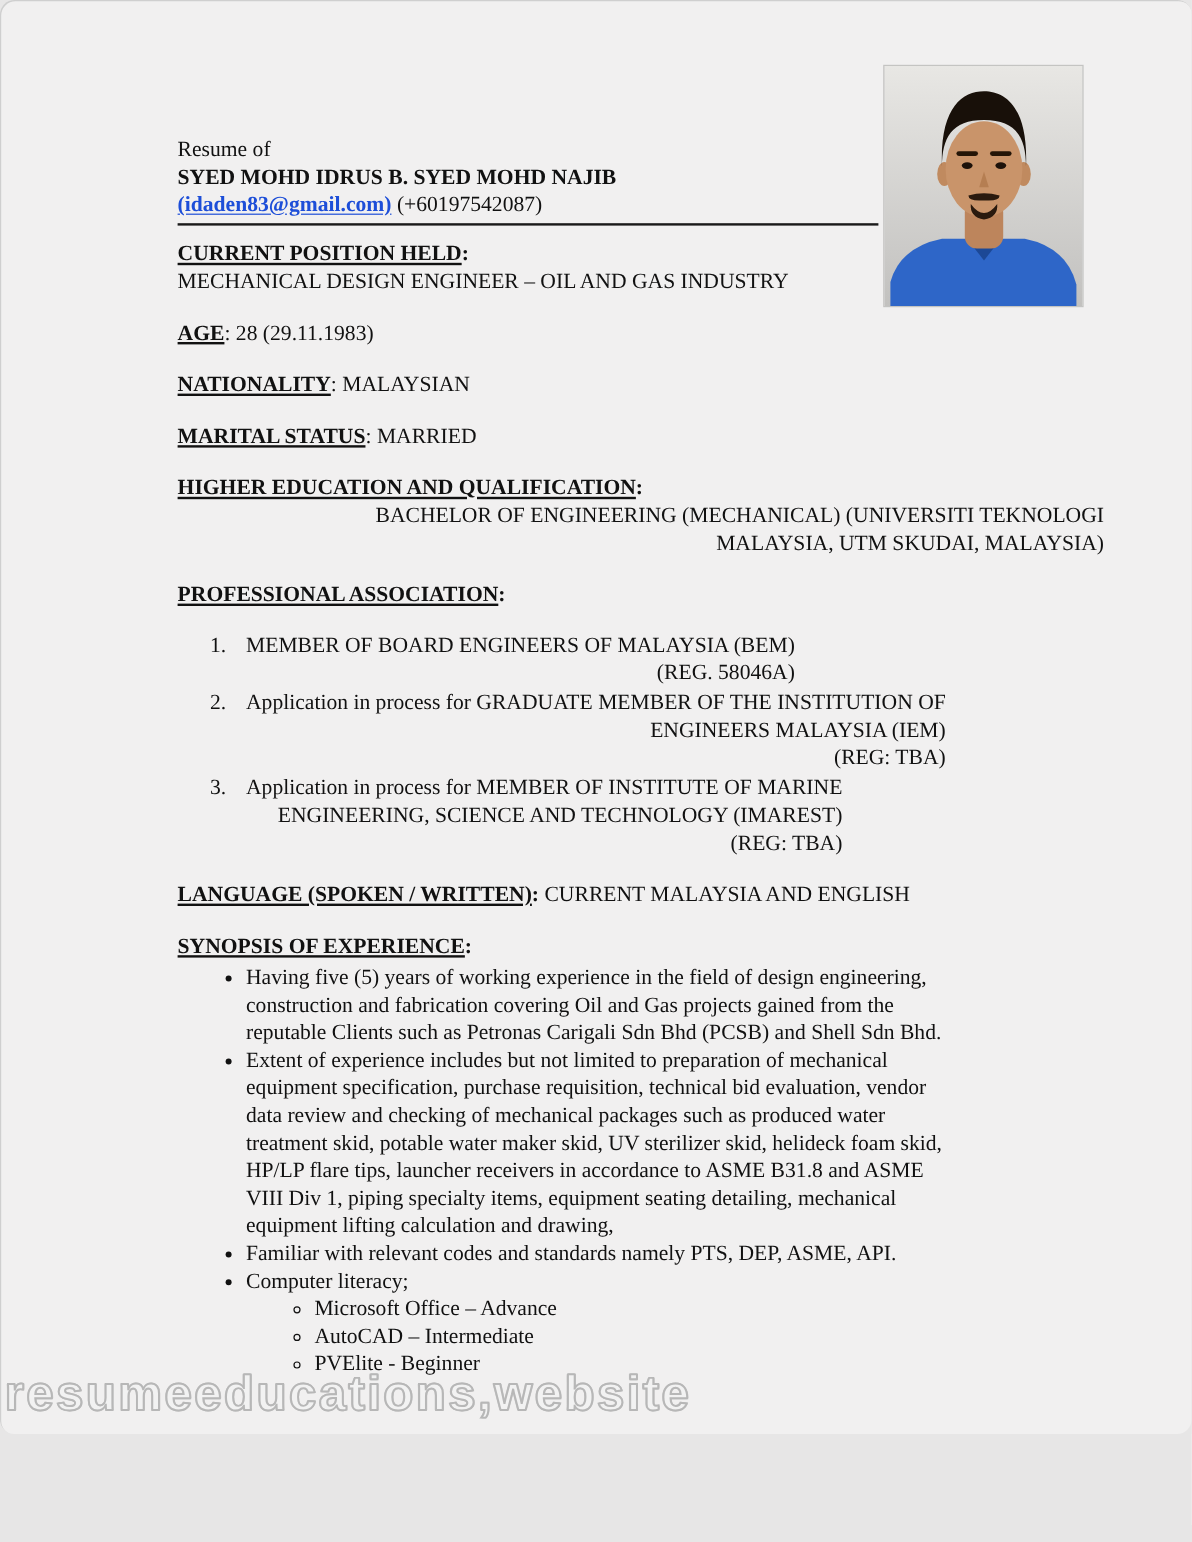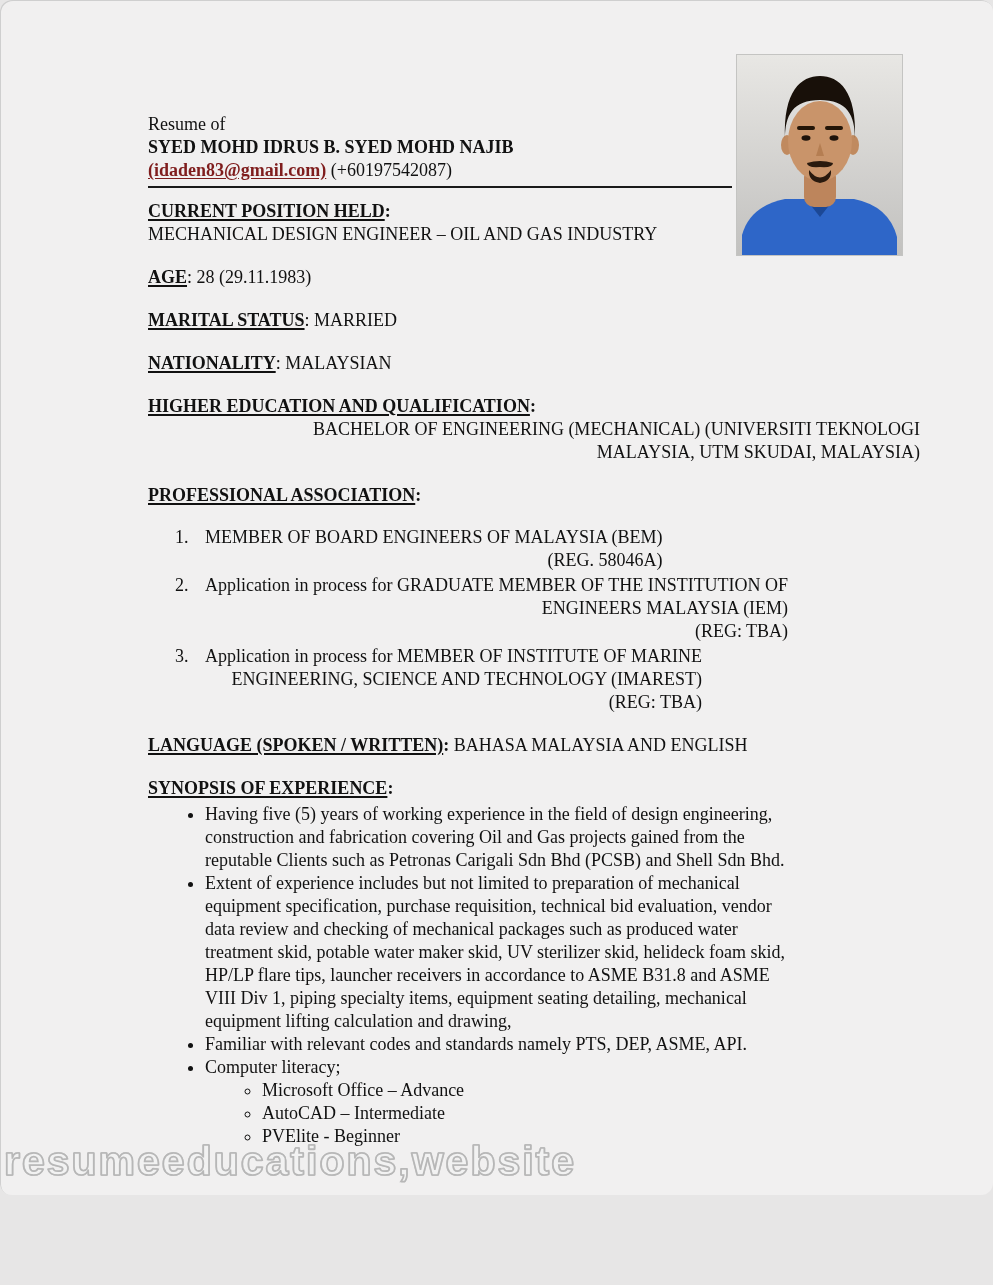--- a/index.html
+++ b/index.html
@@ -33,21 +33,21 @@
   }
   .rule {
     border: none;
     border-top: 2.5px solid #1a1a1a;
     width: 584px;
     margin-top: 4px;
   }
   .sec { margin-top: 20px; }
   .sec.first { margin-top: 12px; }
   .email-link {
-    color: #7f1d1d;
+    color: #1d4ed8;
     font-weight: bold;
     text-decoration: underline;
     text-underline-offset: 2px;
     cursor: pointer;
   }
   .phone { font-weight: normal; }
   
   .pa-list { list-style: none; margin-top: 19px; padding-left: 27px; }
   .pa-item { display: flex; margin-top: 2px; }
   .pa-no { width: 30px; flex: 0 0 30px; }
@@ -132,27 +132,27 @@
       </div>
       <div>MECHANICAL DESIGN ENGINEER – OIL AND GAS INDUSTRY</div>
     </div>
 
     <div class="sec">
       <span class="sec-label">AGE</span><span>:</span>
       <span>28 (29.11.1983)</span>
     </div>
 
     <div class="sec">
+      <span class="sec-label">NATIONALITY</span><span>:</span>
+      <span>MALAYSIAN</span>
+    </div>
+
+    <div class="sec">
       <span class="sec-label">MARITAL STATUS</span><span>:</span>
       <span>MARRIED</span>
-    </div>
-
-    <div class="sec">
-      <span class="sec-label">NATIONALITY</span><span>:</span>
-      <span>MALAYSIAN</span>
     </div>
 
     <div class="sec">
       <div>
         <span class="sec-label">HIGHER EDUCATION AND QUALIFICATION</span><span class="bold">:</span>
       </div>
       <div class="pre">BACHELOR OF ENGINEERING (MECHANICAL) (UNIVERSITI TEKNOLOGI
 MALAYSIA, UTM SKUDAI, MALAYSIA)</div>
     </div>
 
@@ -176,21 +176,21 @@
           <span class="pa-no">3.</span>
           <span class="pre">Application in process for MEMBER OF INSTITUTE OF MARINE
 ENGINEERING, SCIENCE AND TECHNOLOGY (IMAREST)
 (REG: TBA)</span>
         </li>
       </ul>
     </div>
 
     <div class="sec">
       <span class="sec-label">LANGUAGE (SPOKEN / WRITTEN)</span><span class="bold">:</span>
-      <span>BAHASA MALAYSIA AND ENGLISH</span>
+      <span>CURRENT MALAYSIA AND ENGLISH</span>
     </div>
 
     <div class="sec">
       <div>
         <span class="sec-label">SYNOPSIS OF EXPERIENCE</span><span class="bold">:</span>
       </div>
       <ul class="syn-list">
         <li>
           <span class="pre">Having five (5) years of working experience in the field of design engineering,
 construction and fabrication covering Oil and Gas projects gained from the

